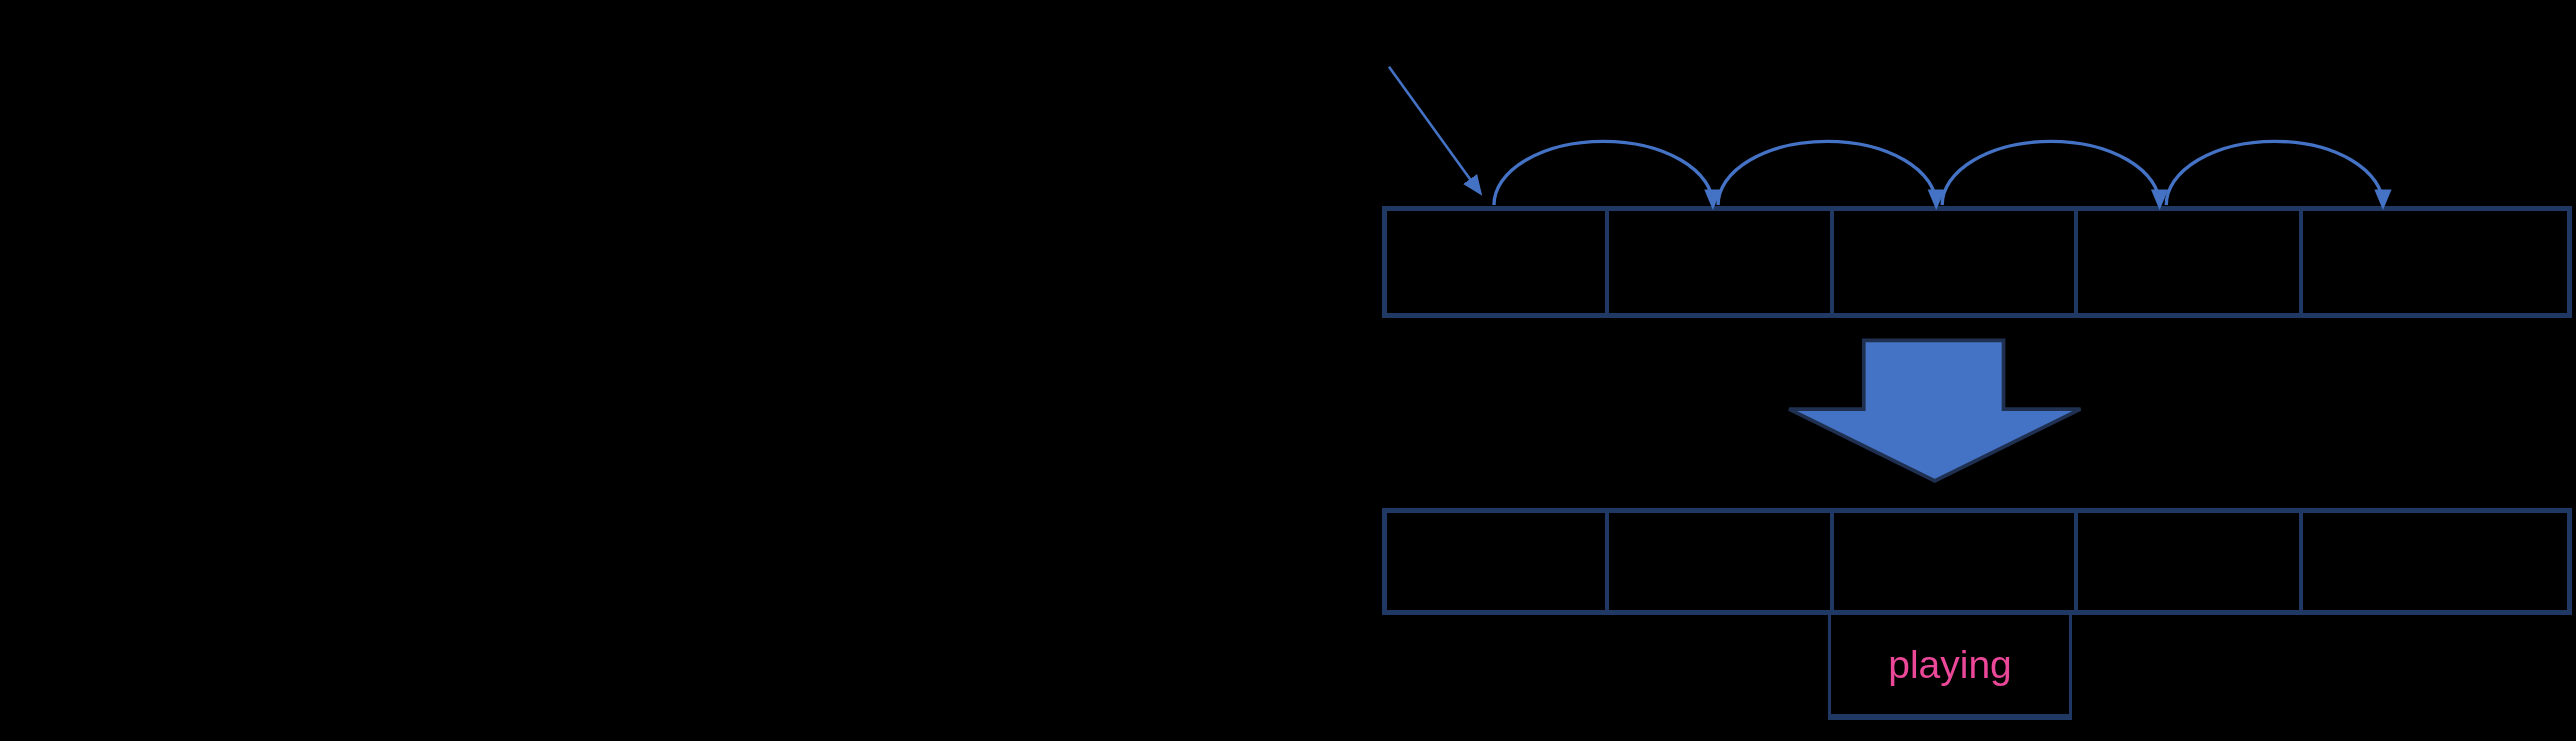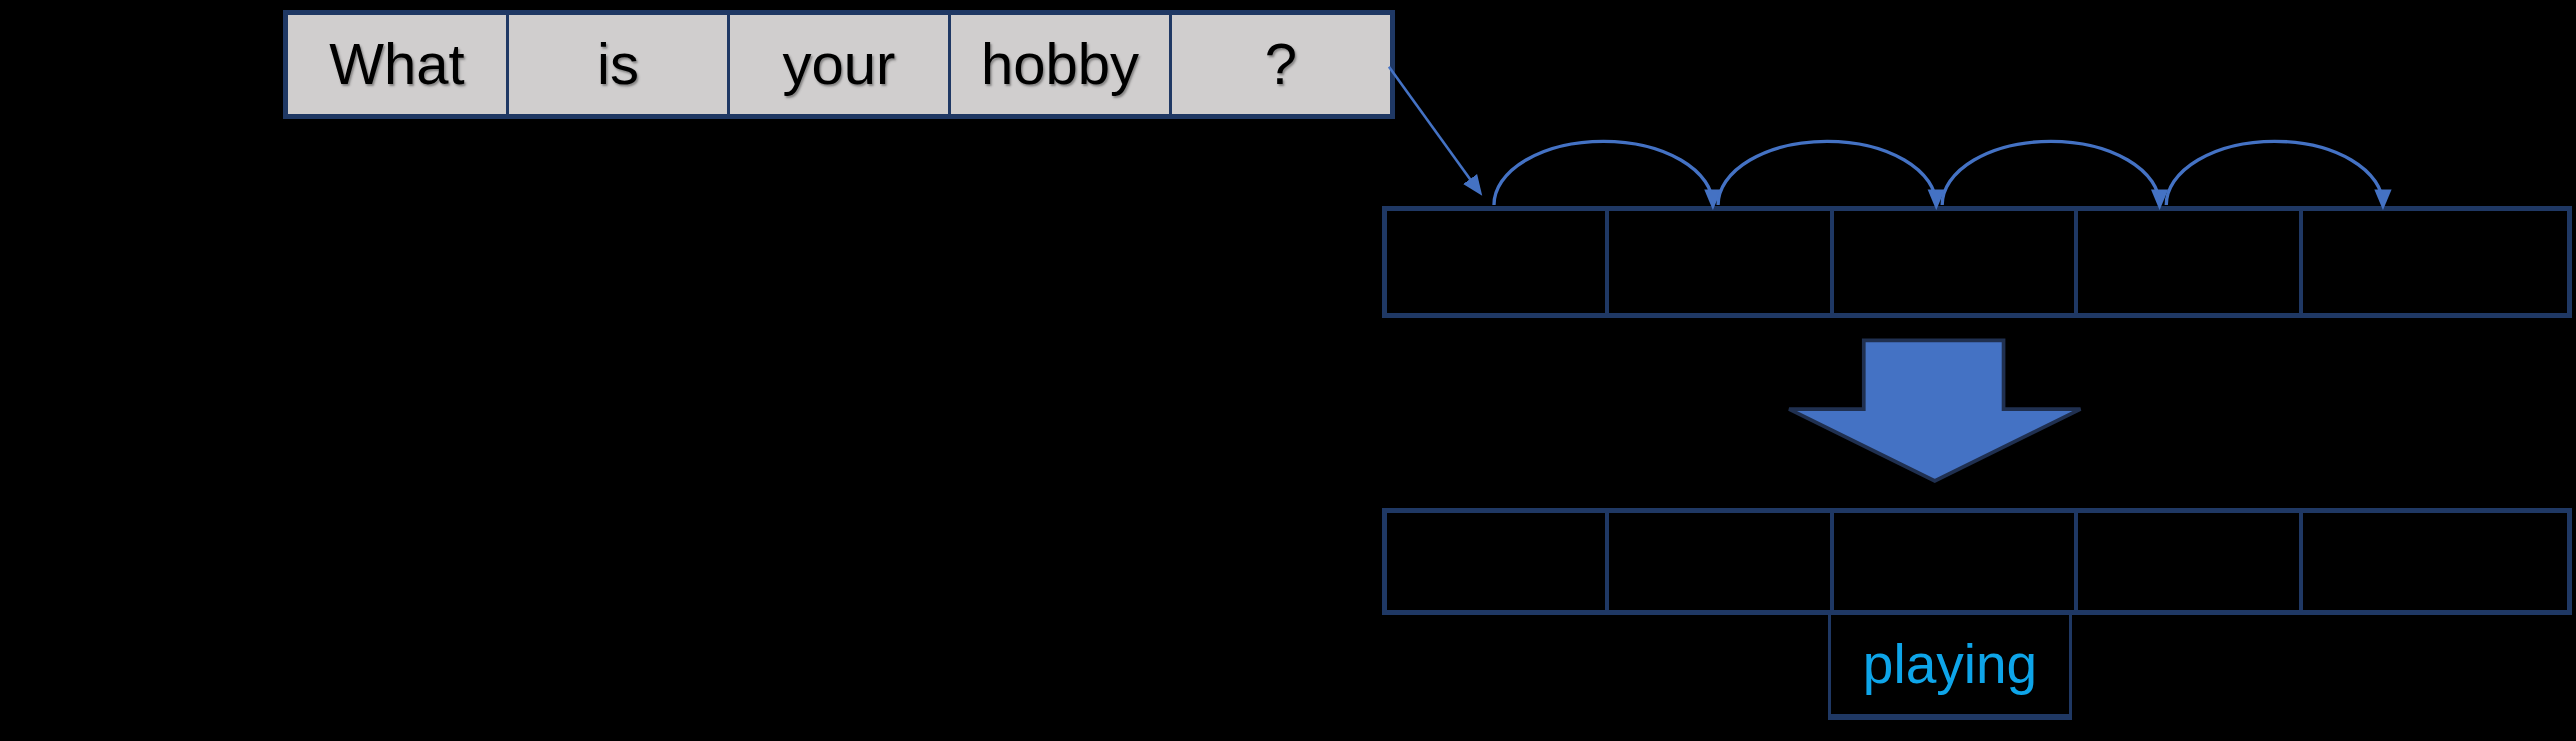--- a/index.html
+++ b/index.html
@@ -77,22 +77,22 @@
     height: 105px;
     box-sizing: border-box;
     border: 3.7px solid #1F3864;
     border-top: none;
     border-bottom-width: 6.7px;
     display: flex;
     align-items: center;
     justify-content: center;
   }
   .answer-word {
-    color: #0ea5e9;
-    font-size: 55px;
+    color: #ec4899;
+    font-size: 39px;
     line-height: 1;
     white-space: nowrap;
   }
 
   
   svg.overlay {
     position: absolute;
     left: 0;
     top: 0;
     width: 2576px;
@@ -102,27 +102,20 @@
   .flow-stroke {
     stroke: #4472C4;
     fill: none;
   }
 </style>
 </head>
 <body>
 
 <div id="canvas">
 
-  <div class="sentence-row">
-    <div class="word-cell">What</div>
-    <div class="word-cell">is</div>
-    <div class="word-cell">your</div>
-    <div class="word-cell">hobby</div>
-    <div class="word-cell">?</div>
-  </div>
 
   <div class="slot-row" id="slot-row-top">
     <div class="slot-cell"></div>
     <div class="slot-cell"></div>
     <div class="slot-cell"></div>
     <div class="slot-cell"></div>
     <div class="slot-cell"></div>
   </div>
 
   <div class="slot-row" id="slot-row-bottom">

